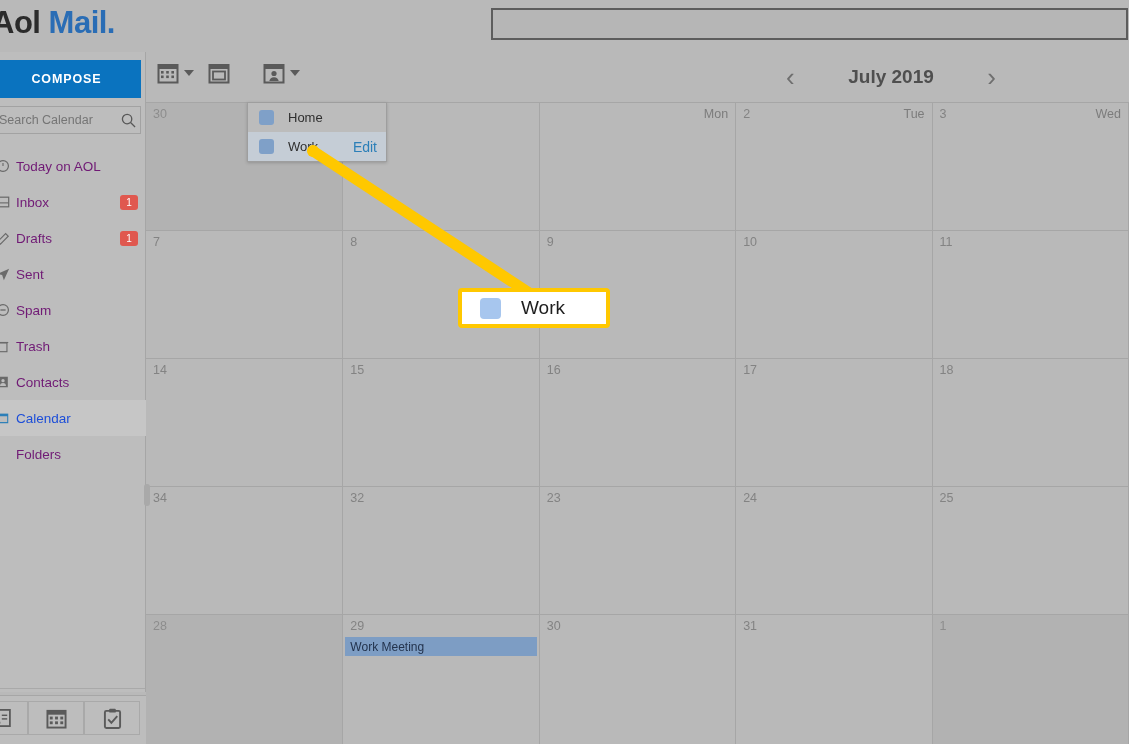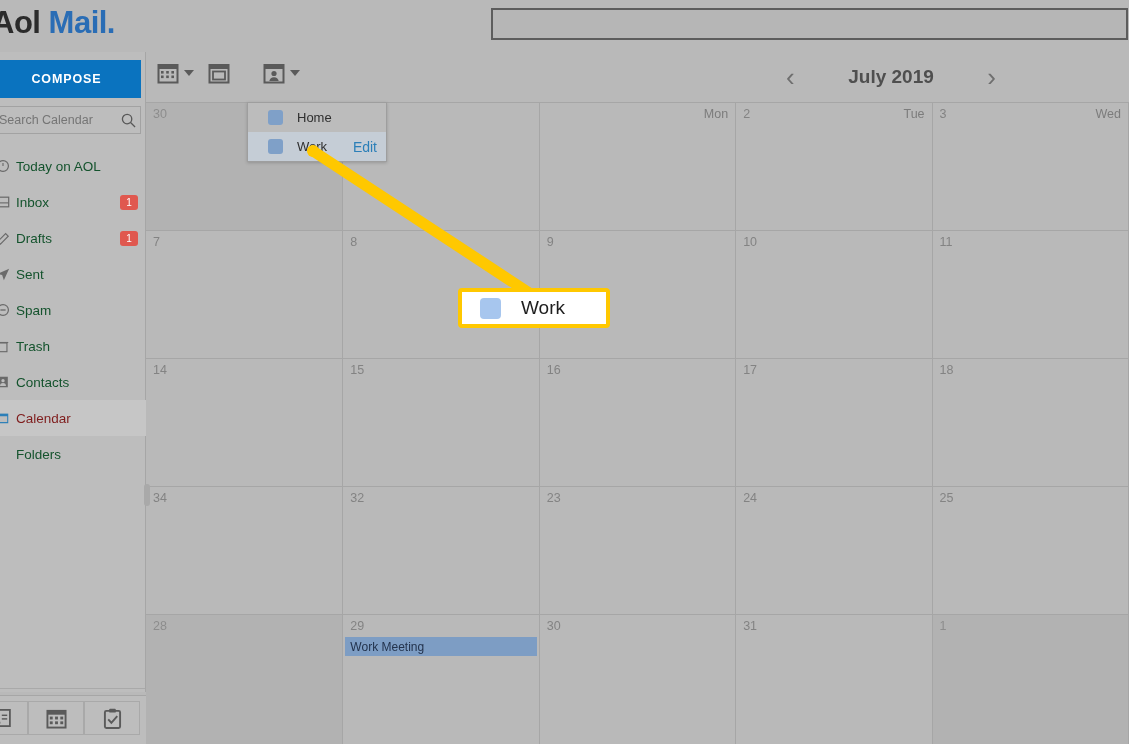--- a/index.html
+++ b/index.html
@@ -122,24 +122,24 @@
   }
   .navitem.selected { background: #c6c6c6; }
   .navitem .nicon {
     width: 18px;
     margin-left: -6px;
     display: flex; align-items: center; justify-content: center;
     flex: none;
   }
   .navitem .nlabel {
     font-size: 13.5px;
-    color: #14532d;
+    color: #701a75;
     padding-left: 4px;
   }
-  .navitem.selected .nlabel { color: #7f1d1d; }
+  .navitem.selected .nlabel { color: #1d4ed8; }
   .badge {
     position: absolute;
     right: 8px;
     background: #e0584f;
     color: #fff;
     font-size: 10px;
     width: 18px; height: 15px;
     border-radius: 3px;
     display: flex; align-items: center; justify-content: center;
   }
@@ -282,21 +282,21 @@
     width: 138px;
     background: #bcbcbc;
     border: 1px solid #9e9e9e;
     z-index: 40;
     box-shadow: 0 1px 3px rgba(0,0,0,0.18);
   }
   .ddrow {
     height: 29px;
     display: flex;
     align-items: center;
-    padding: 0 20px;
+    padding: 0 11px;
     cursor: pointer;
     position: relative;
   }
   .ddrow.hl { background: #c5cdd6; }
   .swatch {
     width: 15px; height: 15px;
     background: #7fa0c8;
     border-radius: 3px;
     flex: none;
   }

